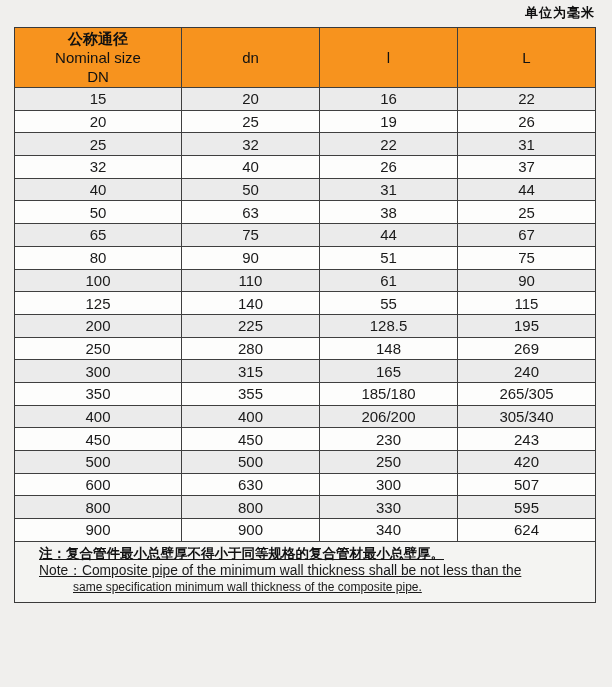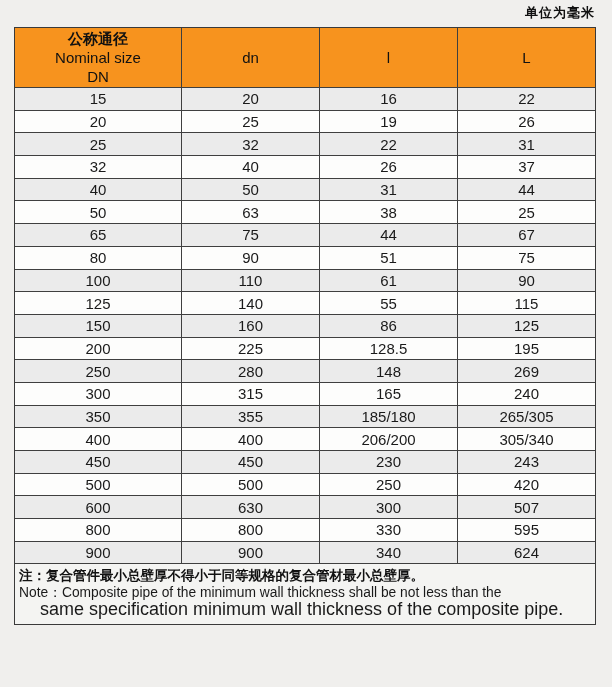--- a/index.html
+++ b/index.html
@@ -61,35 +61,36 @@
     text-align: center;
     vertical-align: middle;
     font-size: 15px;
     padding: 0;
     line-height: 1;
   }
   tbody tr:nth-child(odd) td { background: #ebebeb; }
   tbody tr:nth-child(even) td { background: #fdfdfc; }
   tfoot td {
     background: #f4f4f2;
-    padding: 3px 6px 6px 4px;
+    padding: 3px 6px 6px 24px;
     font-size: 13.5px;
     line-height: 17px;
+    text-decoration: underline;
   }
   .note-cn {
     font-weight: bold;
     font-size: 13.5px;
     color: #111;
   }
   .note-en-1 {
     font-size: 13.8px;
   }
   .note-en-2 {
-    font-size: 18px;
-    margin-left: 21px;
+    font-size: 12px;
+    margin-left: 34px;
   }
 </style>
 </head>
 <body>
 
 <div class="unit-label">单位为毫米</div>
 
 <table class="spec-table">
   <colgroup>
     <col style="width:167px">
@@ -170,26 +171,20 @@
         <td>61</td>
         <td>90</td>
       </tr>
       <tr>
         <td>125</td>
         <td>140</td>
         <td>55</td>
         <td>115</td>
       </tr>
       <tr>
-        <td>150</td>
-        <td>160</td>
-        <td>86</td>
-        <td>125</td>
-      </tr>
-      <tr>
         <td>200</td>
         <td>225</td>
         <td>128.5</td>
         <td>195</td>
       </tr>
       <tr>
         <td>250</td>
         <td>280</td>
         <td>148</td>
         <td>269</td>

